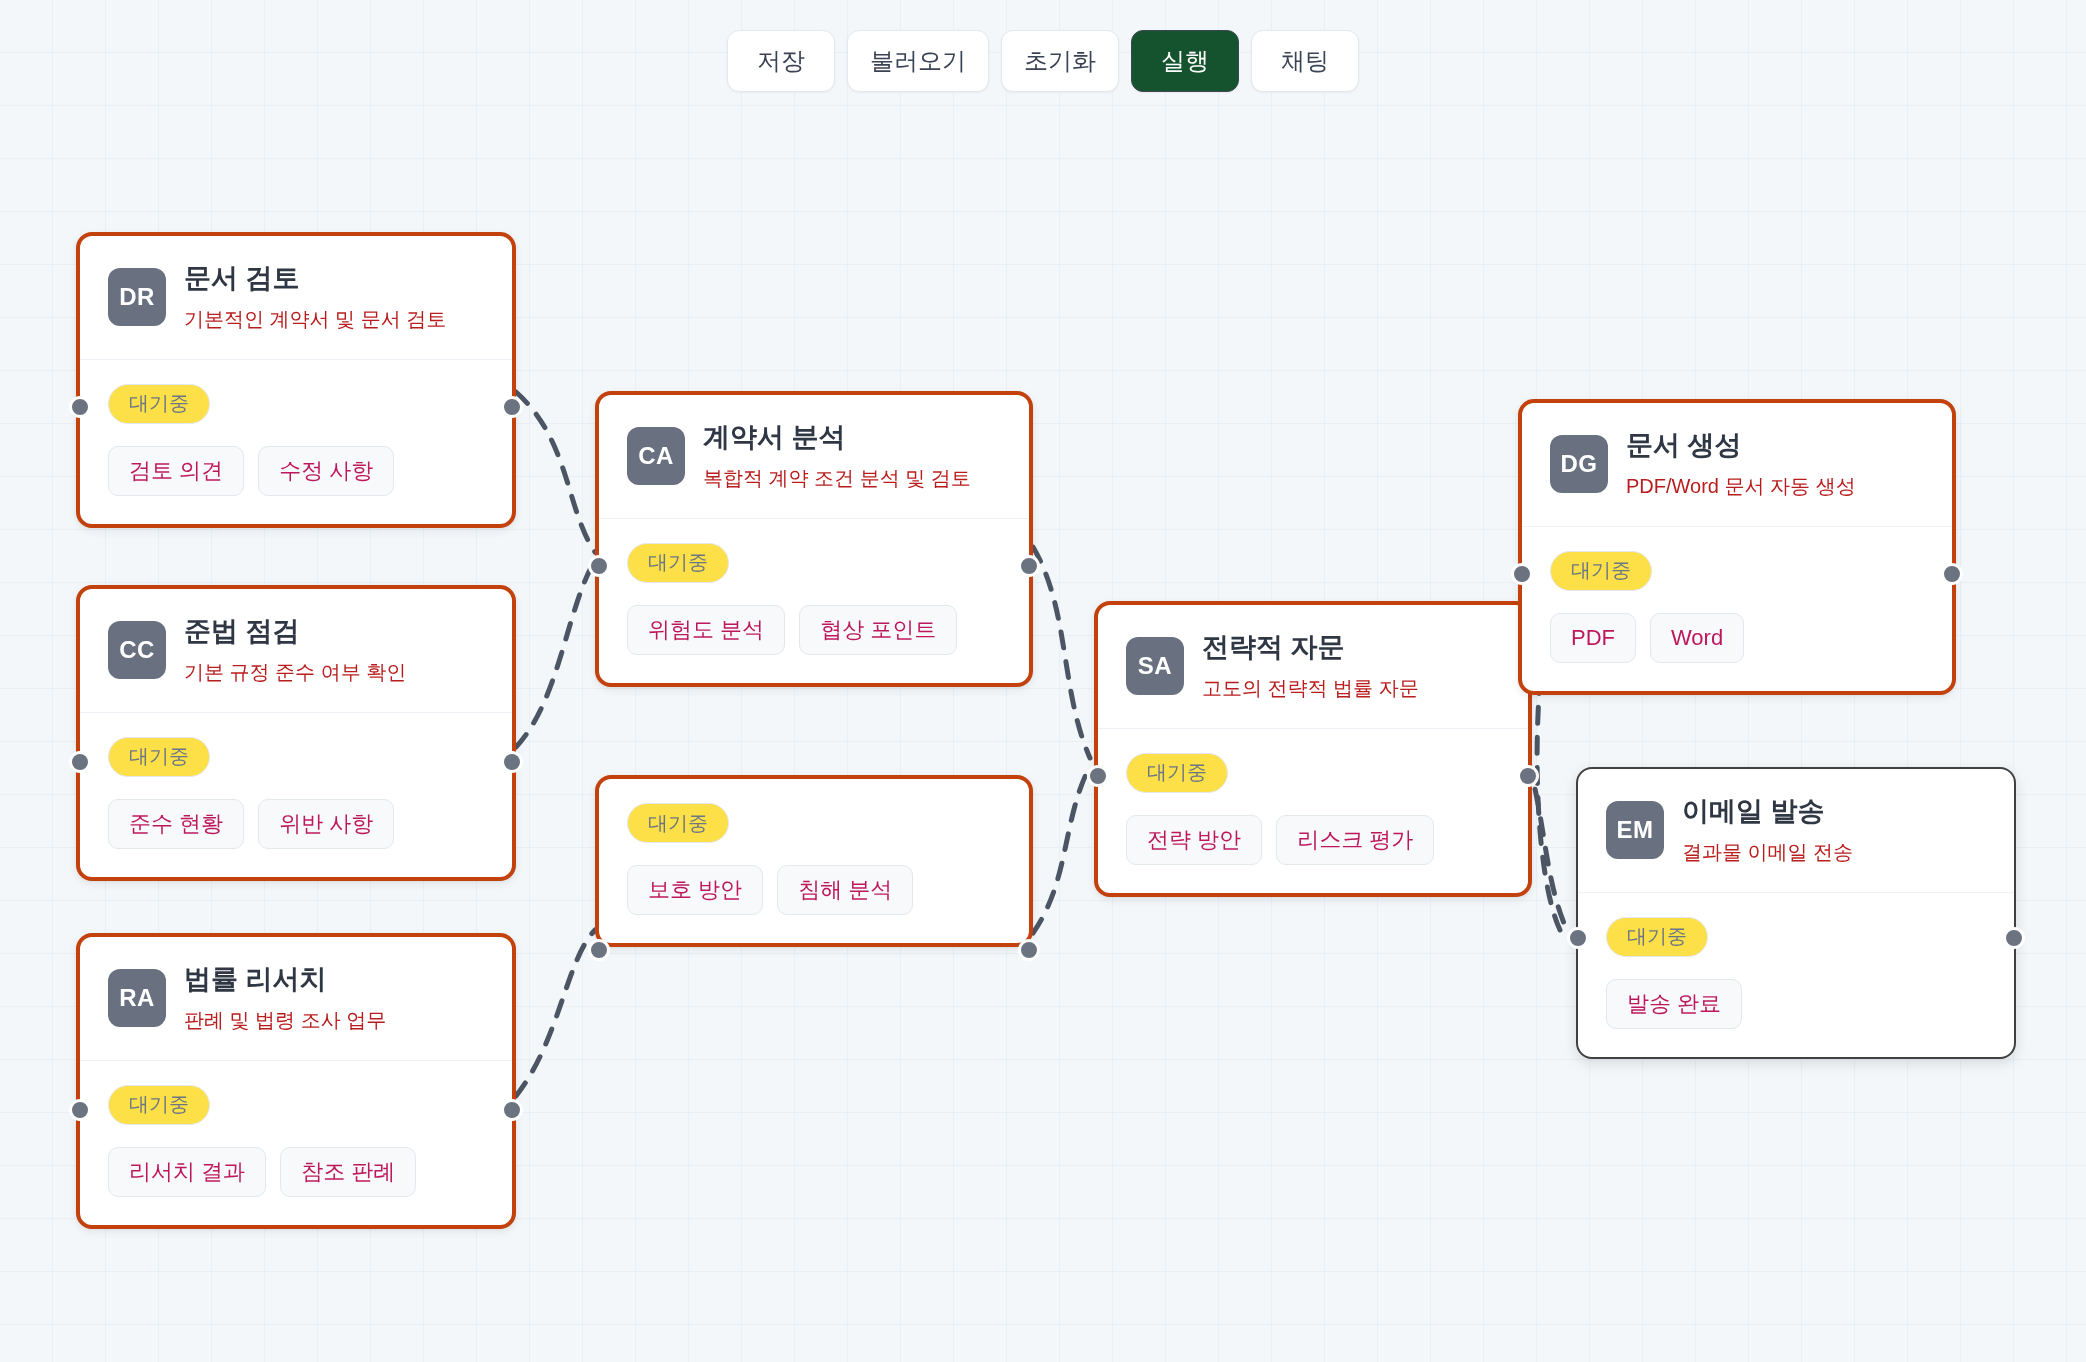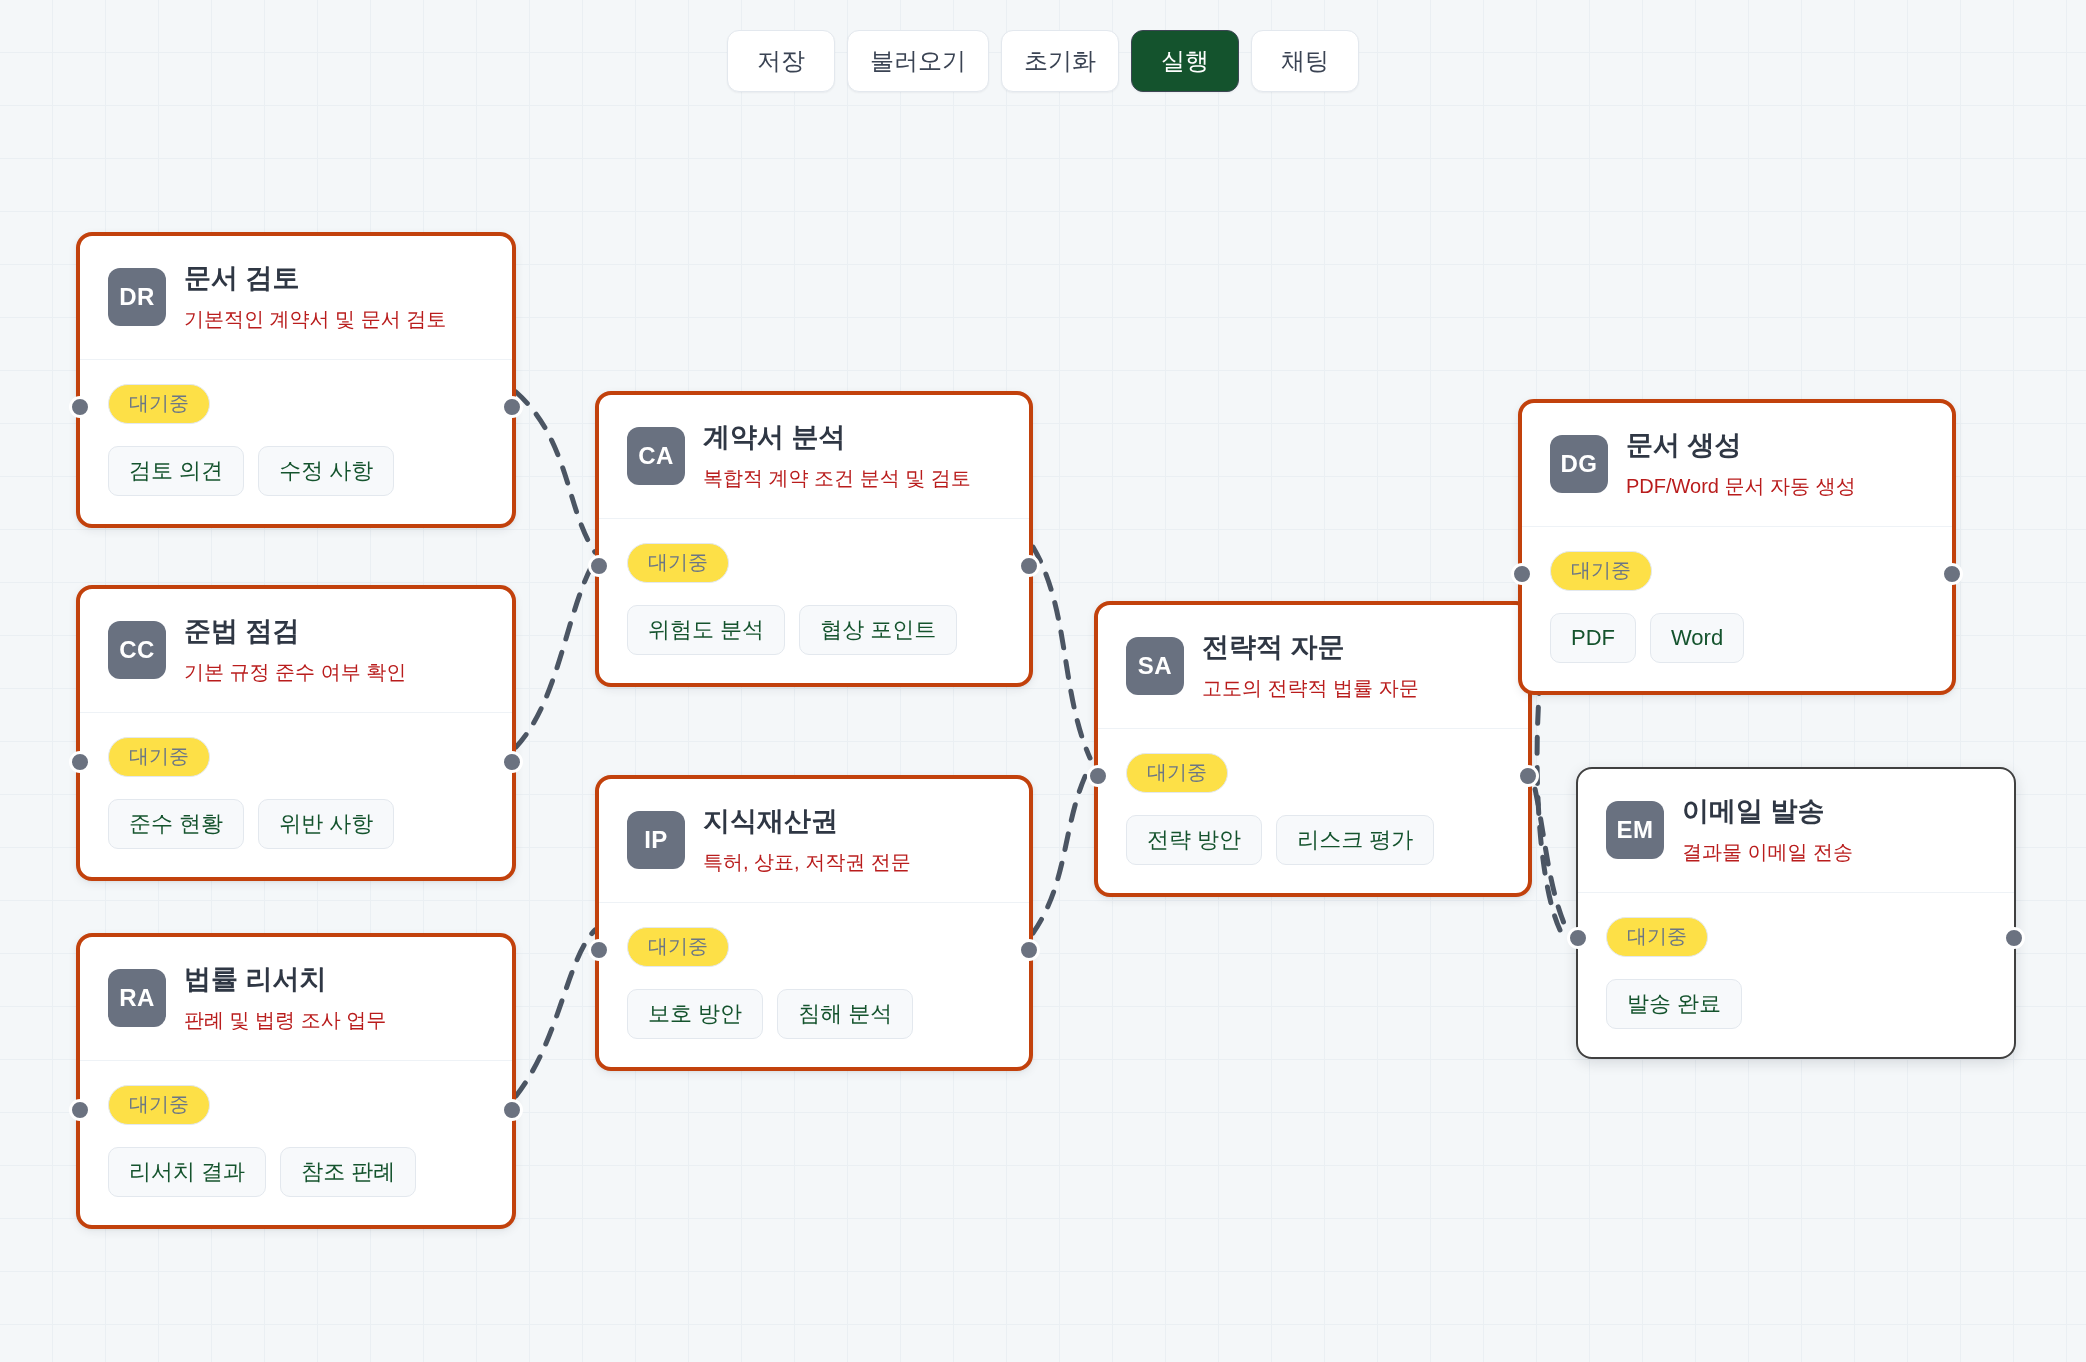--- a/index.html
+++ b/index.html
@@ -151,21 +151,21 @@
   }
   .chip {
     display: inline-flex;
     align-items: center;
     height: 50px;
     padding: 0 20px;
     border-radius: 10px;
     border: 1px solid #e3e8ee;
     background: #f7f9fb;
     font-size: 22px;
-    color: #14532d;
+    color: #be185d;
     white-space: nowrap;
     cursor: pointer;
   }
 
   
   .port {
     position: absolute;
     width: 22px;
     height: 22px;
     border-radius: 50%;
@@ -270,27 +270,20 @@
     <div class="chips">
       <span class="chip">위험도 분석</span>
       <span class="chip">협상 포인트</span>
     </div>
   </div>
   <div class="port in" style="top:160px;"></div>
   <div class="port out" style="top:160px;"></div>
 </div>
 
 <div class="node" style="left:595px; top:775px; width:438px;">
-  <div class="node-head">
-    <div class="avatar">IP</div>
-    <div class="head-text">
-      <div class="node-title">지식재산권</div>
-      <div class="node-sub">특허, 상표, 저작권 전문</div>
-    </div>
-  </div>
   <div class="node-body">
     <span class="status-pill">대기중</span>
     <div class="chips">
       <span class="chip">보호 방안</span>
       <span class="chip">침해 분석</span>
     </div>
   </div>
   <div class="port in" style="top:160px;"></div>
   <div class="port out" style="top:160px;"></div>
 </div>

